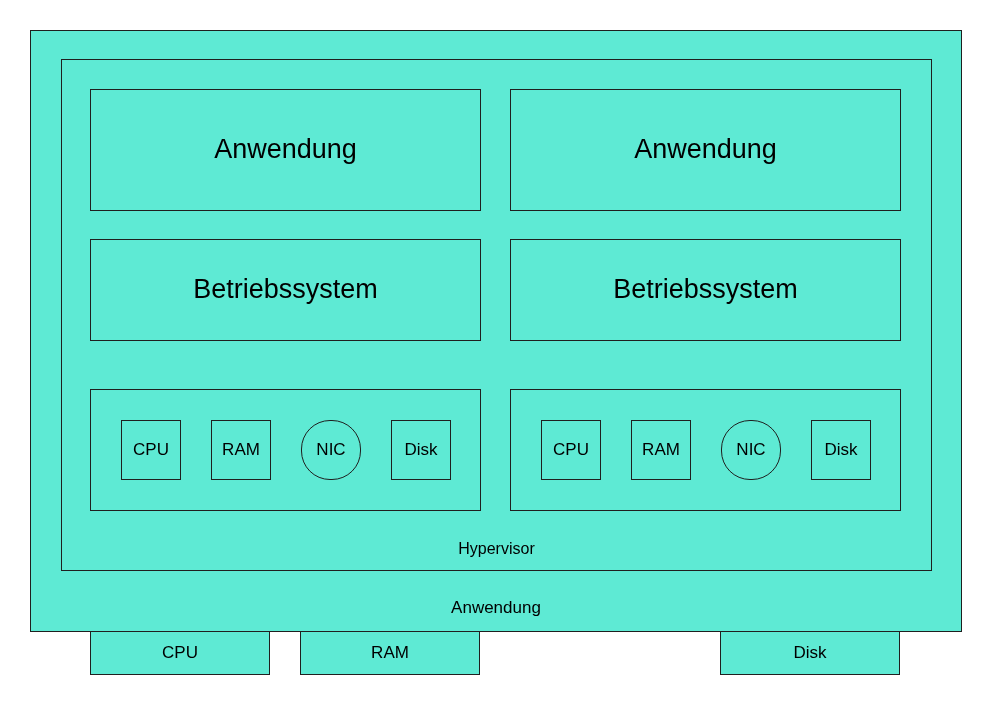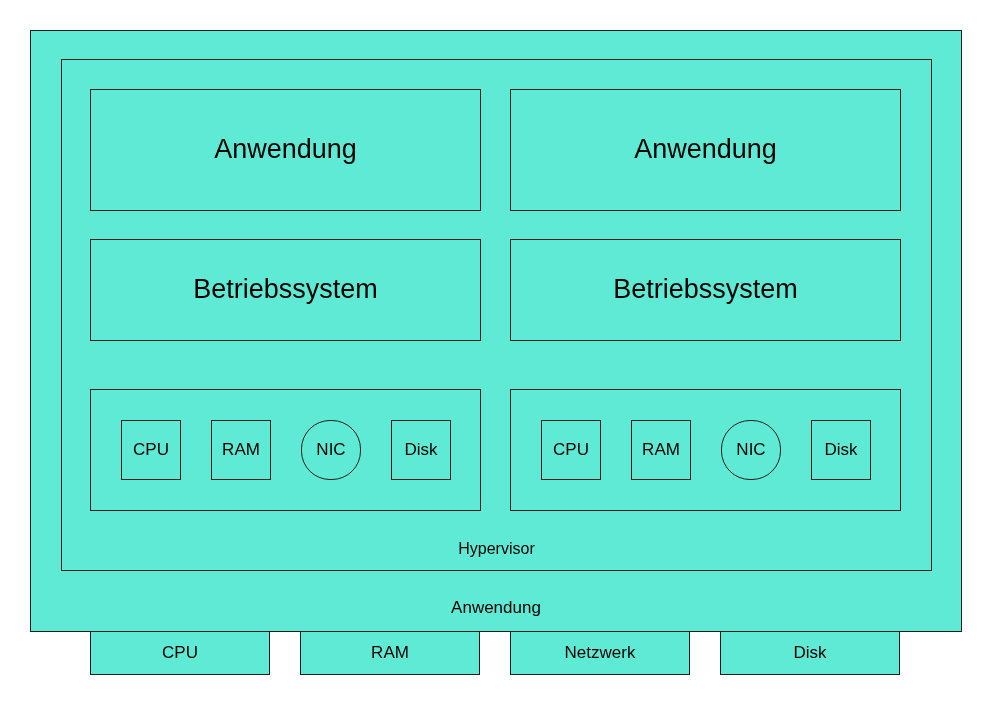--- a/index.html
+++ b/index.html
@@ -175,20 +175,17 @@
       <span class="label">Disk</span>
     </div>
   </div>
 
   <div class="box hw-box hw-i0">
     <span class="label">CPU</span>
   </div>
   <div class="box hw-box hw-i1">
     <span class="label">RAM</span>
   </div>
-  <div class="box hw-box hw-i2">
-    <span class="label">Netzwerk</span>
-  </div>
   <div class="box hw-box hw-i3">
     <span class="label">Disk</span>
   </div>
 
 </div>
 
 </body></html>

